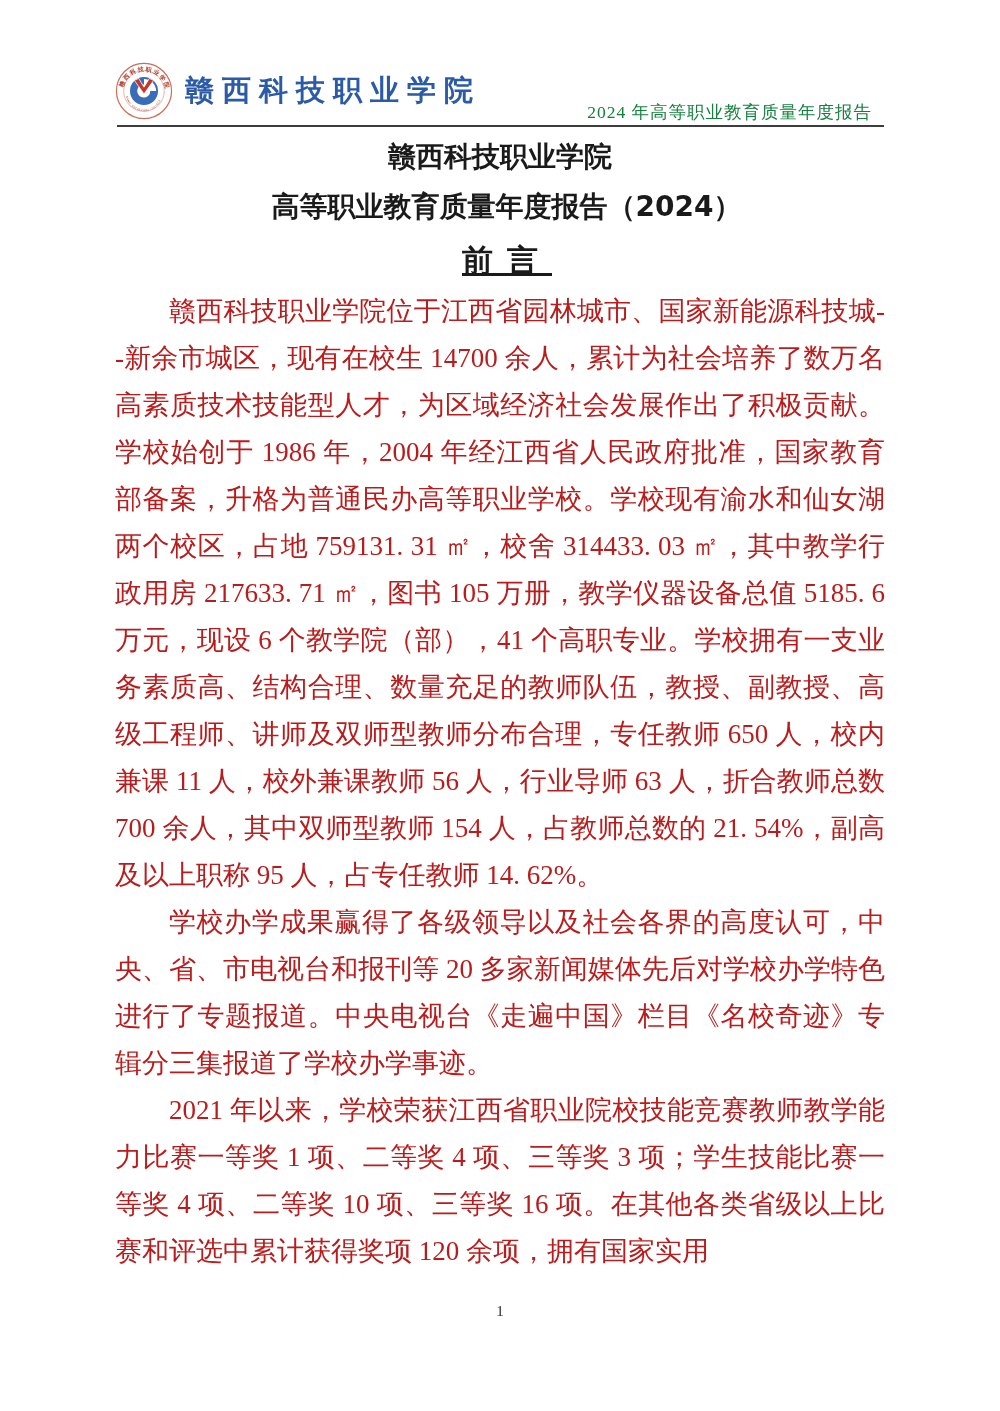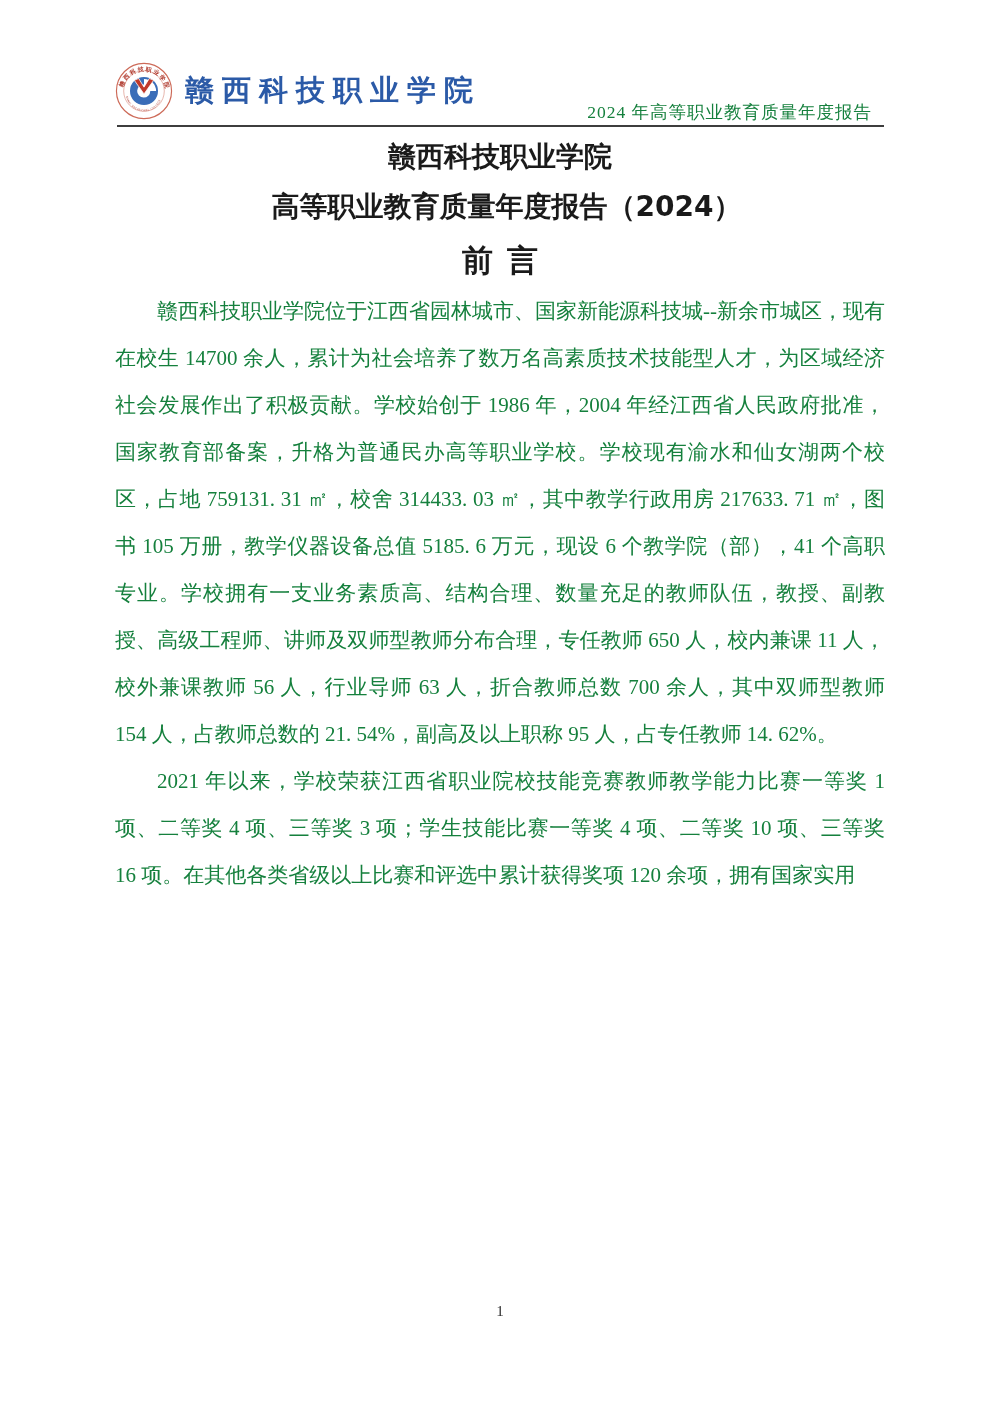--- a/index.html
+++ b/index.html
@@ -72,36 +72,37 @@
     position: absolute;
     left: 0; right: 0;
     top: 240px;
     text-align: center;
     font-family: "DejaVu Sans", "Liberation Sans", sans-serif;
     font-weight: bold;
     font-size: 31px;
     letter-spacing: 14px;
     text-indent: 14px; 
     color: #1a1a1a;
+    text-decoration: underline;
   }
   
   .body-text {
     position: absolute;
     left: 115px;
     right: 115px;
     top: 288px;
   }
   .body-text p {
     margin: 0;
-    font-size: 21px;
+    font-size: 27px;
     line-height: 47px;
     text-align: justify;
     text-justify: inter-ideograph;
     text-indent: 2em;
-    color: #15803d;
+    color: #b91c1c;
     word-break: break-word;
   }
   
   .page-number {
     position: absolute;
     left: 0; right: 0;
     top: 1303px;
     text-align: center;
     font-size: 15px;
     color: #2e2e2e;
@@ -138,18 +139,19 @@
     <div class="header-report-label">2024 年高等职业教育质量年度报告</div>
   </div>
   <div class="header-rule"></div>
 
   <div class="doc-title doc-title-1">赣西科技职业学院</div>
   <div class="doc-title doc-title-2">高等职业教育质量年度报告（2024）</div>
   <div class="section-title">前言</div>
 
   <div class="body-text">
     <p>赣西科技职业学院位于江西省园林城市、国家新能源科技城--新余市城区，现有在校生 14700 余人，累计为社会培养了数万名高素质技术技能型人才，为区域经济社会发展作出了积极贡献。学校始创于 1986 年，2004 年经江西省人民政府批准，国家教育部备案，升格为普通民办高等职业学校。学校现有渝水和仙女湖两个校区，占地 759131. 31 ㎡，校舍 314433. 03 ㎡，其中教学行政用房 217633. 71 ㎡，图书 105 万册，教学仪器设备总值 5185. 6 万元，现设 6 个教学院（部），41 个高职专业。学校拥有一支业务素质高、结构合理、数量充足的教师队伍，教授、副教授、高级工程师、讲师及双师型教师分布合理，专任教师 650 人，校内兼课 11 人，校外兼课教师 56 人，行业导师 63 人，折合教师总数 700 余人，其中双师型教师 154 人，占教师总数的 21. 54%，副高及以上职称 95 人，占专任教师 14. 62%。</p>
+    <p>学校办学成果赢得了各级领导以及社会各界的高度认可，中央、省、市电视台和报刊等 20 多家新闻媒体先后对学校办学特色进行了专题报道。中央电视台《走遍中国》栏目《名校奇迹》专辑分三集报道了学校办学事迹。</p>
     <p>2021 年以来，学校荣获江西省职业院校技能竞赛教师教学能力比赛一等奖 1 项、二等奖 4 项、三等奖 3 项；学生技能比赛一等奖 4 项、二等奖 10 项、三等奖 16 项。在其他各类省级以上比赛和评选中累计获得奖项 120 余项，拥有国家实用</p>
   </div>
 
   <div class="page-number">1</div>
 
 </div>
 
 </body></html>

